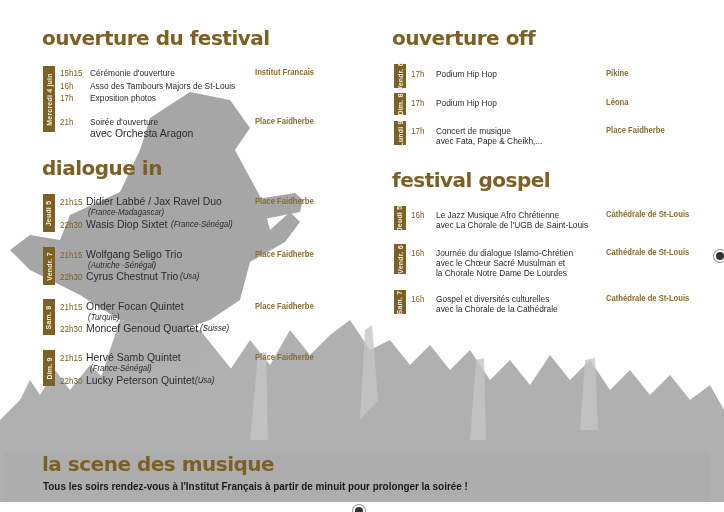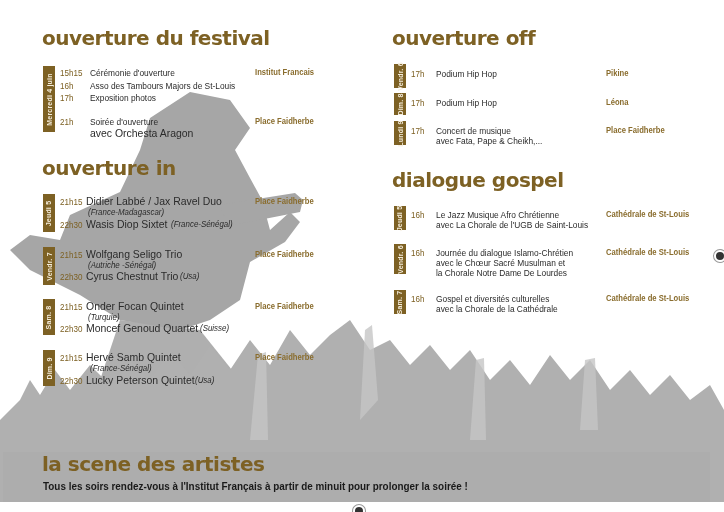--- a/index.html
+++ b/index.html
@@ -63,21 +63,21 @@
 <div class="act" style="left:90px; top:80px;">Asso des Tambours Majors de St-Louis</div>
 
 <div class="time" style="left:60px; top:92px;">17h</div>
 <div class="act" style="left:90px; top:92px;">Exposition photos</div>
 
 <div class="time" style="left:60px; top:116px;">21h</div>
 <div class="act" style="left:90px; top:116px;">Soirée d'ouverture</div>
 <div class="act big" style="left:90px; top:127px;">avec Orchesta Aragon</div>
 <div class="venue" style="left:255px; top:116px;">Place Faidherbe</div>
 
-<div class="section-title" style="left:42px; top:156px;">ouverture in</div>
+<div class="section-title" style="left:42px; top:156px;">dialogue in</div>
 
 <div class="day-badge" style="left:43px; top:194px; height:38px;">
     <span>Jeudi 5</span>
   </div>
 <div class="time" style="left:60px; top:196px;">21h15</div>
 <div class="act big" style="left:86px; top:195px;">Didier Labbé / Jax Ravel Duo</div>
 <div class="act origin" style="left:88px; top:207px;">(France-Madagascar)</div>
 <div class="venue" style="left:255px; top:196px;">Place Faidherbe</div>
 <div class="time" style="left:60px; top:219px;">22h30</div>
 <div class="act big" style="left:86px; top:218px;">Wasis Diop Sixtet</div>
@@ -133,21 +133,21 @@
 <div class="venue" style="left:606px; top:97px;">Léona</div>
 
 <div class="day-badge" style="left:394px; top:121px; height:24px;">
     <span>Lundi 9</span>
   </div>
 <div class="time" style="left:411px; top:125px;">17h</div>
 <div class="act" style="left:436px; top:125px;">Concert de musique</div>
 <div class="act" style="left:436px; top:135px;">avec Fata, Pape &amp; Cheikh,...</div>
 <div class="venue" style="left:606px; top:125px;">Place Faidherbe</div>
 
-<div class="section-title" style="left:392px; top:168px;">dialogue gospel</div>
+<div class="section-title" style="left:392px; top:168px;">festival gospel</div>
 
 <div class="day-badge" style="left:394px; top:206px; height:24px;">
     <span>Jeudi 5</span>
   </div>
 <div class="time" style="left:411px; top:209px;">16h</div>
 <div class="act" style="left:436px; top:209px;">Le Jazz Musique Afro Chrétienne</div>
 <div class="act" style="left:436px; top:219px;">avec La Chorale de l'UGB de Saint-Louis</div>
 <div class="venue" style="left:606px; top:209px;">Cathédrale de St-Louis</div>
 
 <div class="day-badge" style="left:394px; top:244px; height:30px;">
@@ -161,17 +161,17 @@
 
 <div class="day-badge" style="left:394px; top:290px; height:24px;">
     <span>Sam. 7</span>
   </div>
 <div class="time" style="left:411px; top:293px;">16h</div>
 <div class="act" style="left:436px; top:293px;">Gospel et diversités culturelles</div>
 <div class="act" style="left:436px; top:303px;">avec la Chorale de la Cathédrale</div>
 <div class="venue" style="left:606px; top:293px;">Cathédrale de St-Louis</div>
 
 <div class="footer-band"></div>
-<div class="section-title" style="left:42px; top:452px; z-index:3;">la scene des artistes</div>
+<div class="section-title" style="left:42px; top:452px; z-index:3;">la scene des musique</div>
 <div class="footer-line">Tous les soirs rendez-vous à l'Institut Français à partir de minuit pour prolonger la soirée !</div>
 
 <div class="reg-mark" style="left:714px; top:250px;"></div>
 <div class="reg-mark" style="left:353px; top:505px;"></div>
 
 </body></html>

